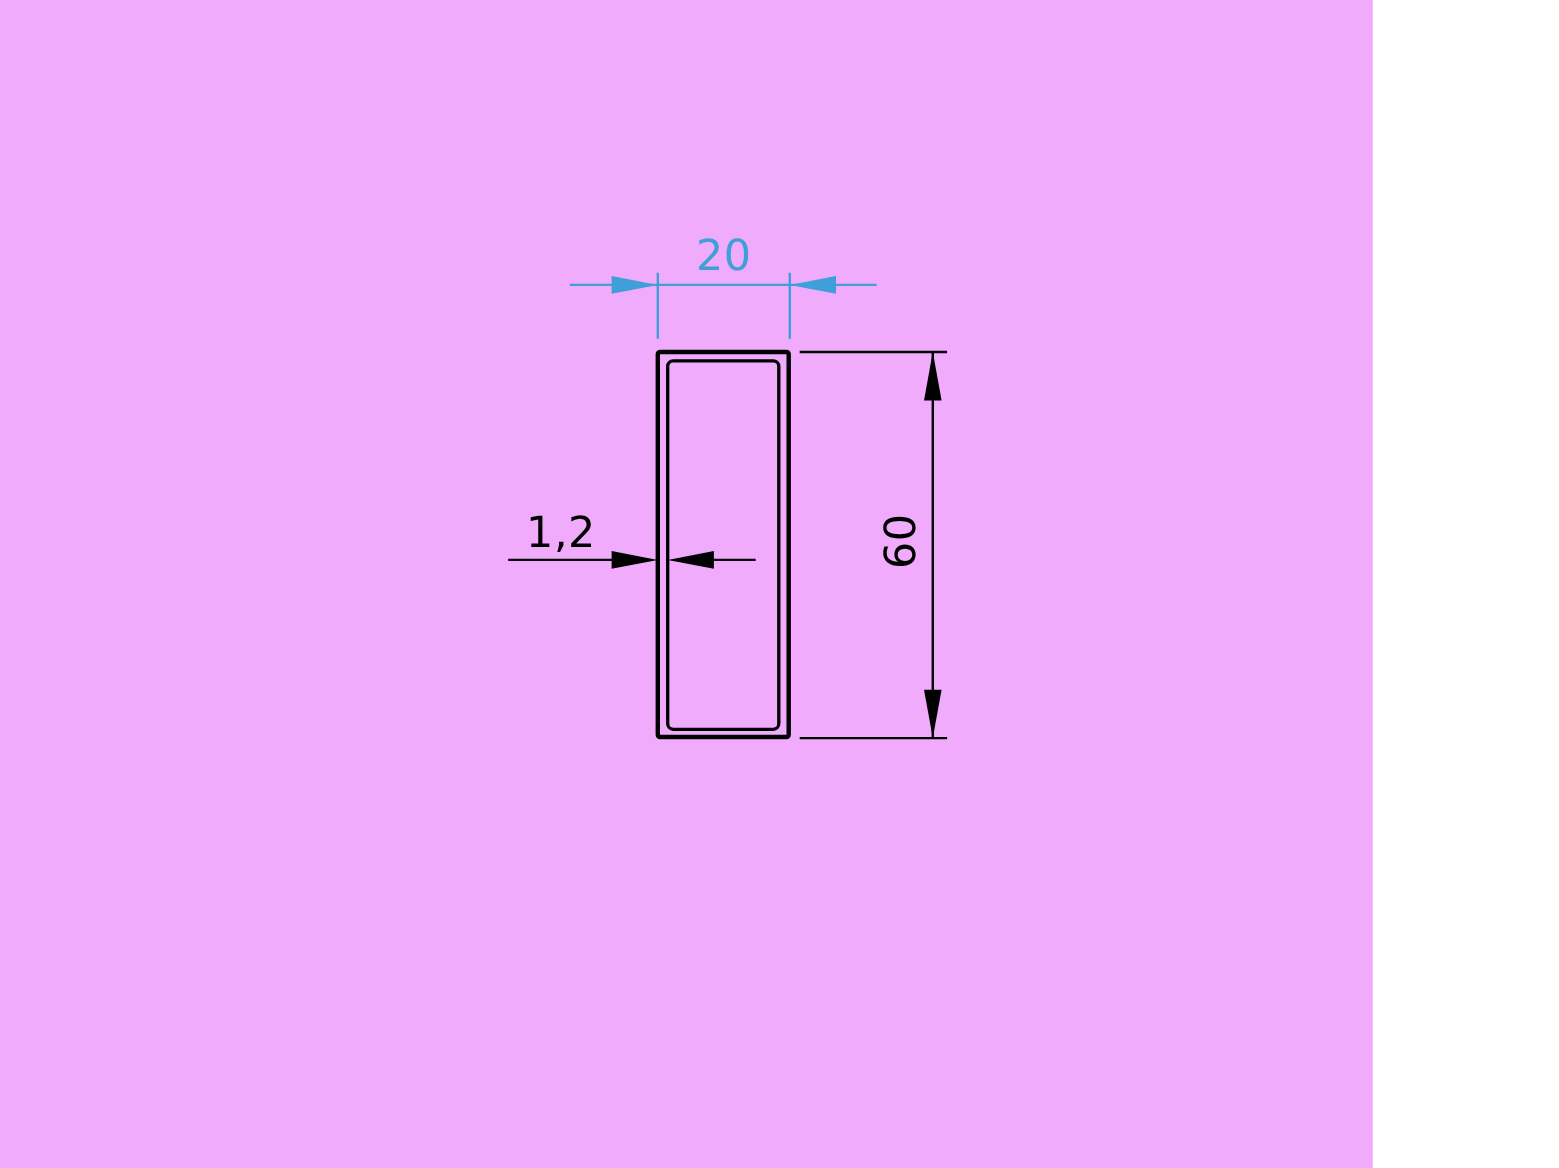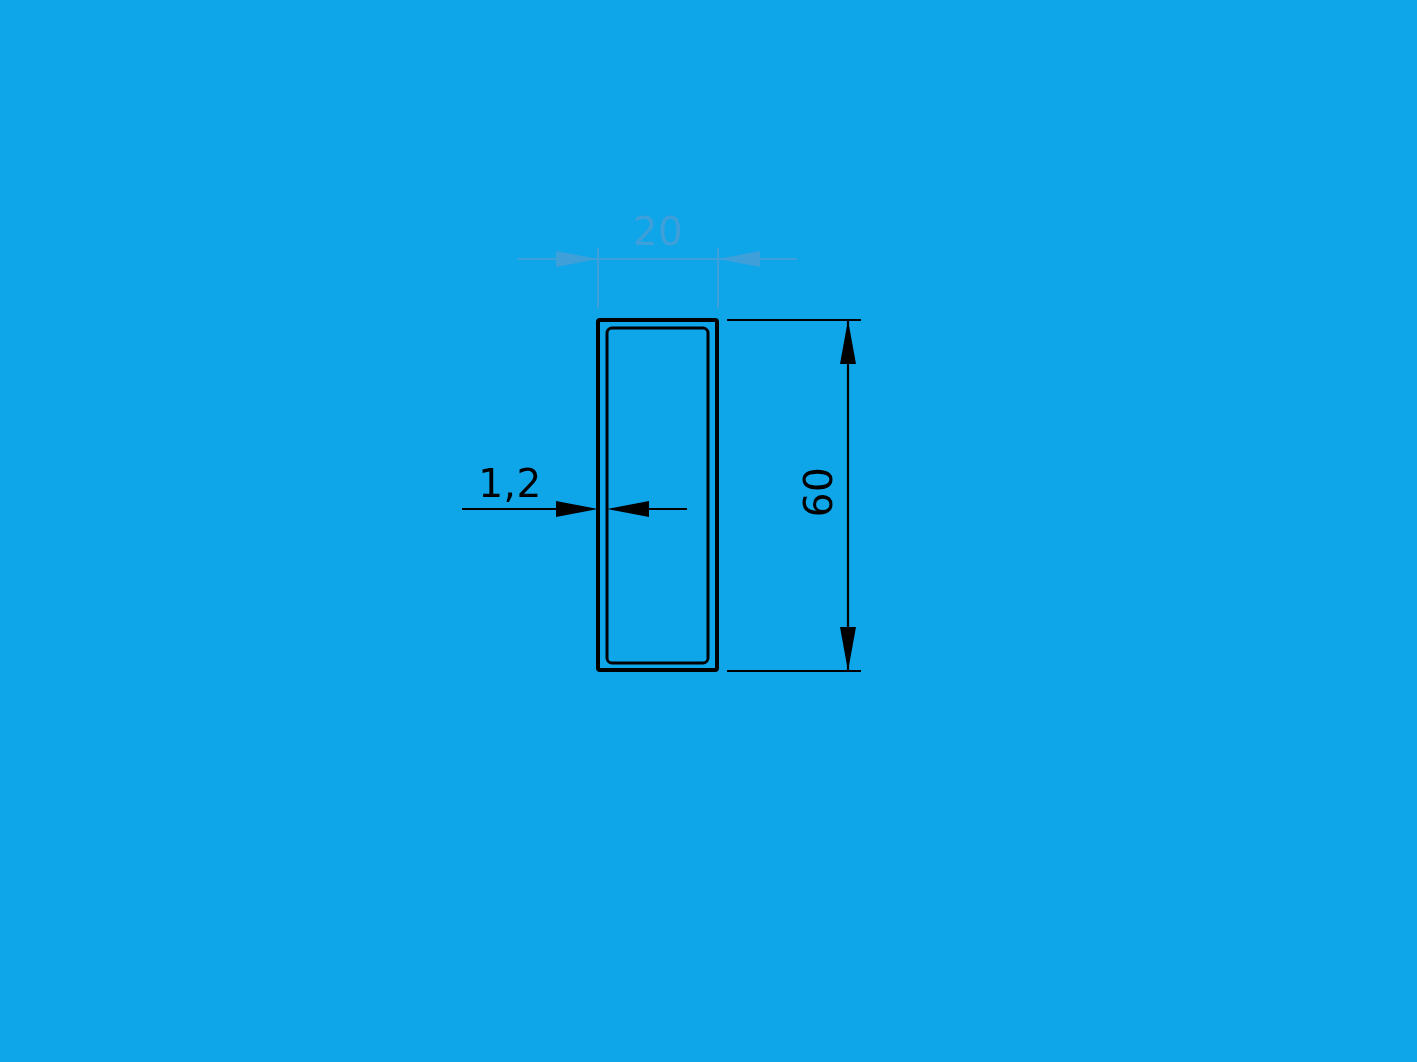--- a/index.html
+++ b/index.html
@@ -2,23 +2,23 @@
 <html><head>
 <meta charset="utf-8">
 <style>
   html, body {
     margin: 0;
     padding: 0;
     background: #ffffff;
   }
   .canvas {
     position: relative;
-    width: 1417px;
+    width: 1248px;
     height: 1062px;
-    background: #0ea5e9;
+    background: #f0abfc;
     overflow: hidden;
   }
   svg {
     display: block;
     width: 1417px;
     height: 1062px;
   }
   svg text {
     font-family: "DejaVu Sans", "Liberation Sans", sans-serif;
     font-size: 39px;

